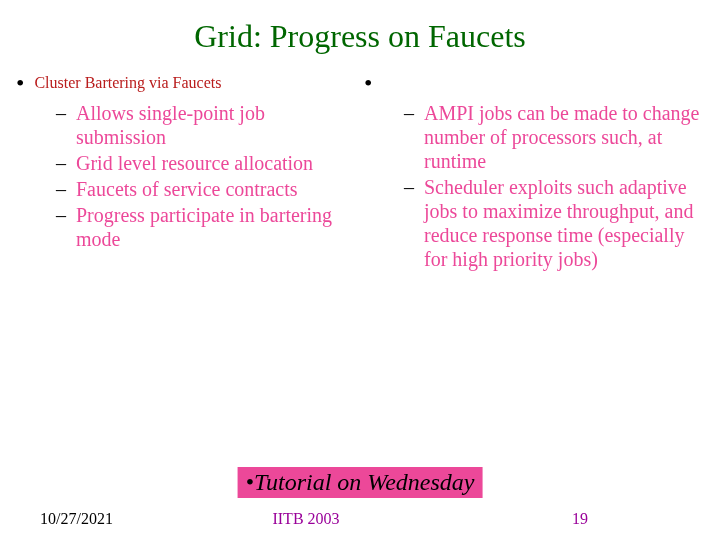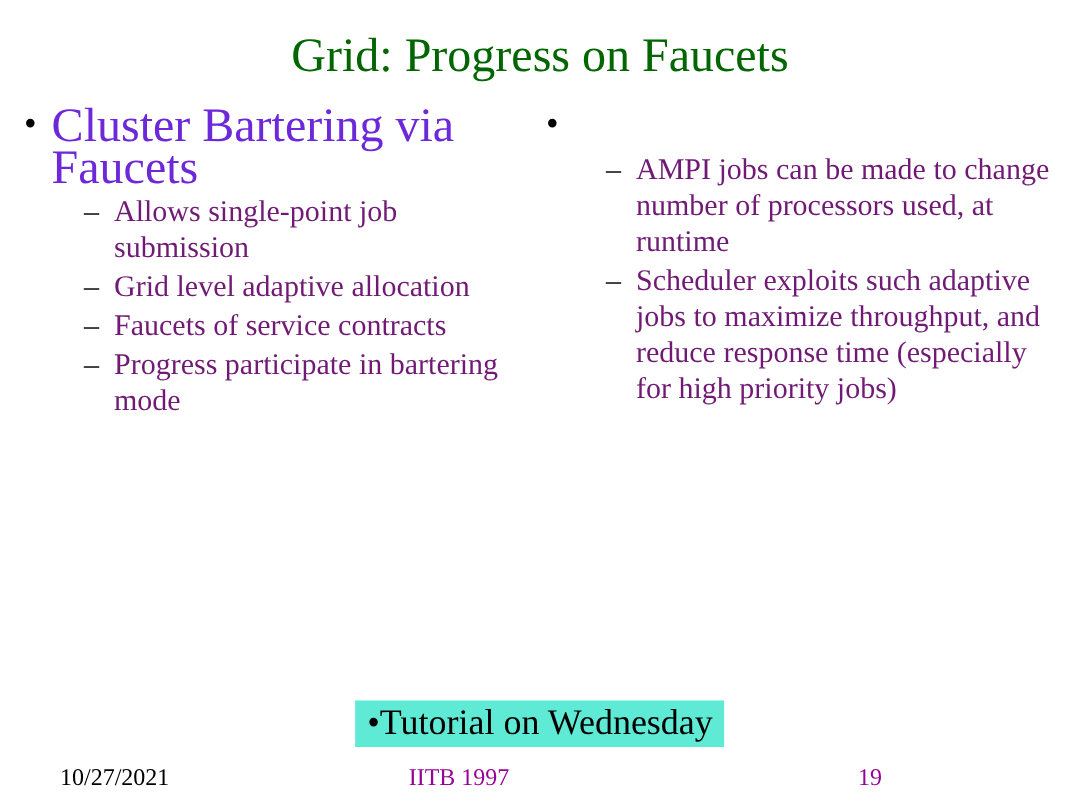--- a/index.html
+++ b/index.html
@@ -40,52 +40,53 @@
     margin-bottom: 2px;
   }
   .bullet1 .dot {
     font-size: 24px;
     line-height: 28px;
     margin-right: 10px;
     margin-left: 0;
     color: #000;
   }
   .bullet1 .text {
-    font-size: 32px;
+    font-size: 16px;
     line-height: 28px;
-    color: #6d28d9;
+    color: #b91c1c;
     font-family: Liberation Serif, serif;
   }
   .sublist {
     margin: 4px 0 0 0;
     padding-left: 40px;
   }
   .bullet2 {
     display: flex;
     align-items: flex-start;
     margin-bottom: 2px;
   }
   .bullet2 .dash {
     font-size: 20px;
     line-height: 24px;
     margin-right: 10px;
     color: #000;
   }
   .bullet2 .text {
     font-size: 20px;
     line-height: 24px;
-    color: #701a75;
+    color: #ec4899;
   }
   .tutorial {
     position: absolute;
     left: 50%;
     transform: translateX(-50%);
     bottom: 42px;
-    background: #5eead4;
+    background: #ec4899;
     padding: 2px 8px;
+    font-style: italic;
   }
   .tutorial .dot {
     font-size: 24px;
     color: #000;
   }
   .tutorial .text {
     font-size: 24px;
     color: #000;
   }
   .footer {
@@ -120,53 +121,53 @@
         <span class="dot">•</span>
         <span class="text">Cluster Bartering via Faucets</span>
       </div>
       <div class="sublist">
         <div class="bullet2">
           <span class="dash">–</span>
           <span class="text">Allows single-point job submission</span>
         </div>
         <div class="bullet2">
           <span class="dash">–</span>
-          <span class="text">Grid level adaptive allocation</span>
+          <span class="text">Grid level resource allocation</span>
         </div>
         <div class="bullet2">
           <span class="dash">–</span>
           <span class="text">Faucets of service contracts</span>
         </div>
         <div class="bullet2">
           <span class="dash">–</span>
           <span class="text">Progress participate in bartering mode</span>
         </div>
       </div>
     </div>
 
     <div class="col">
       <div class="bullet1">
         <span class="dot">•</span>
       </div>
       <div class="sublist">
         <div class="bullet2">
           <span class="dash">–</span>
-          <span class="text">AMPI jobs can be made to change number of processors used, at runtime</span>
+          <span class="text">AMPI jobs can be made to change number of processors such, at runtime</span>
         </div>
         <div class="bullet2">
           <span class="dash">–</span>
           <span class="text">Scheduler exploits such adaptive jobs to maximize throughput, and reduce response time (especially for high priority jobs)</span>
         </div>
       </div>
     </div>
 
   </div>
 
   <div class="tutorial">
     <span class="dot">•</span><span class="text">Tutorial on Wednesday</span>
   </div>
 
   <div class="footer">
     <span class="footer-left">10/27/2021</span>
-    <span class="footer-center">IITB 1997</span>
+    <span class="footer-center">IITB 2003</span>
     <span class="footer-right">19</span>
   </div>
 </div>
 
 </body></html>

